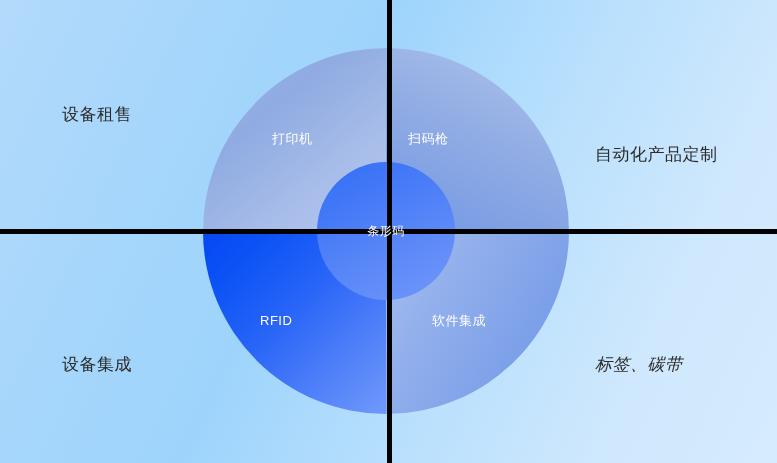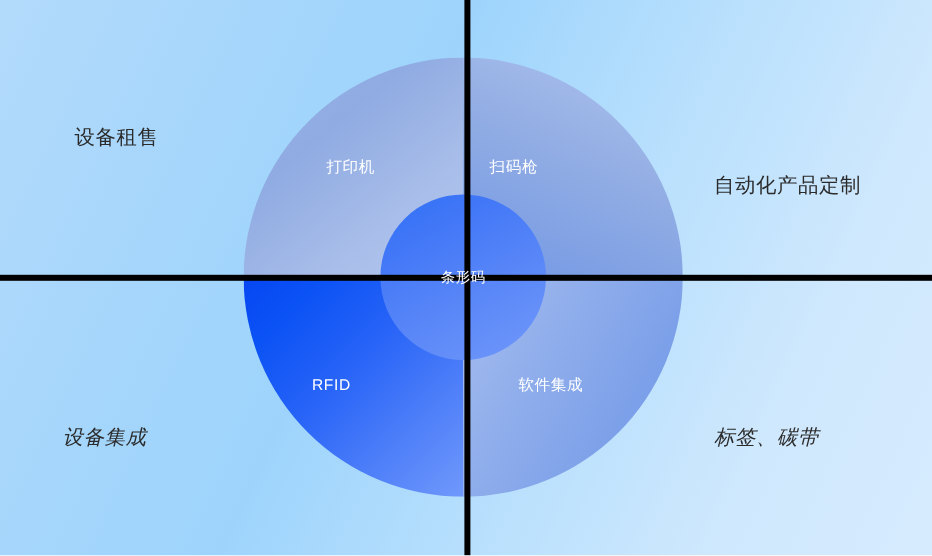--- a/index.html
+++ b/index.html
@@ -32,21 +32,21 @@
   .corner-label {
     position: absolute;
     color: #2b2b2b;
     font-size: 17px;
     letter-spacing: 0.5px;
     white-space: nowrap;
     line-height: 1;
   }
   #corner-tl { left: 62px;  top: 106px; }
   #corner-tr { left: 595px; top: 106px; margin-top: 40px; }
-  #corner-bl { left: 52px;  top: 356px; font-style: italic; }
+  #corner-bl { left: 62px;  top: 356px; }
   #corner-br { left: 595px; top: 356px; font-style: italic; }
 
   
   #wheel {
     position: absolute;
     left: 203px;
     top: 48px;
     width: 366px;
     height: 366px;
     border-radius: 50%;

